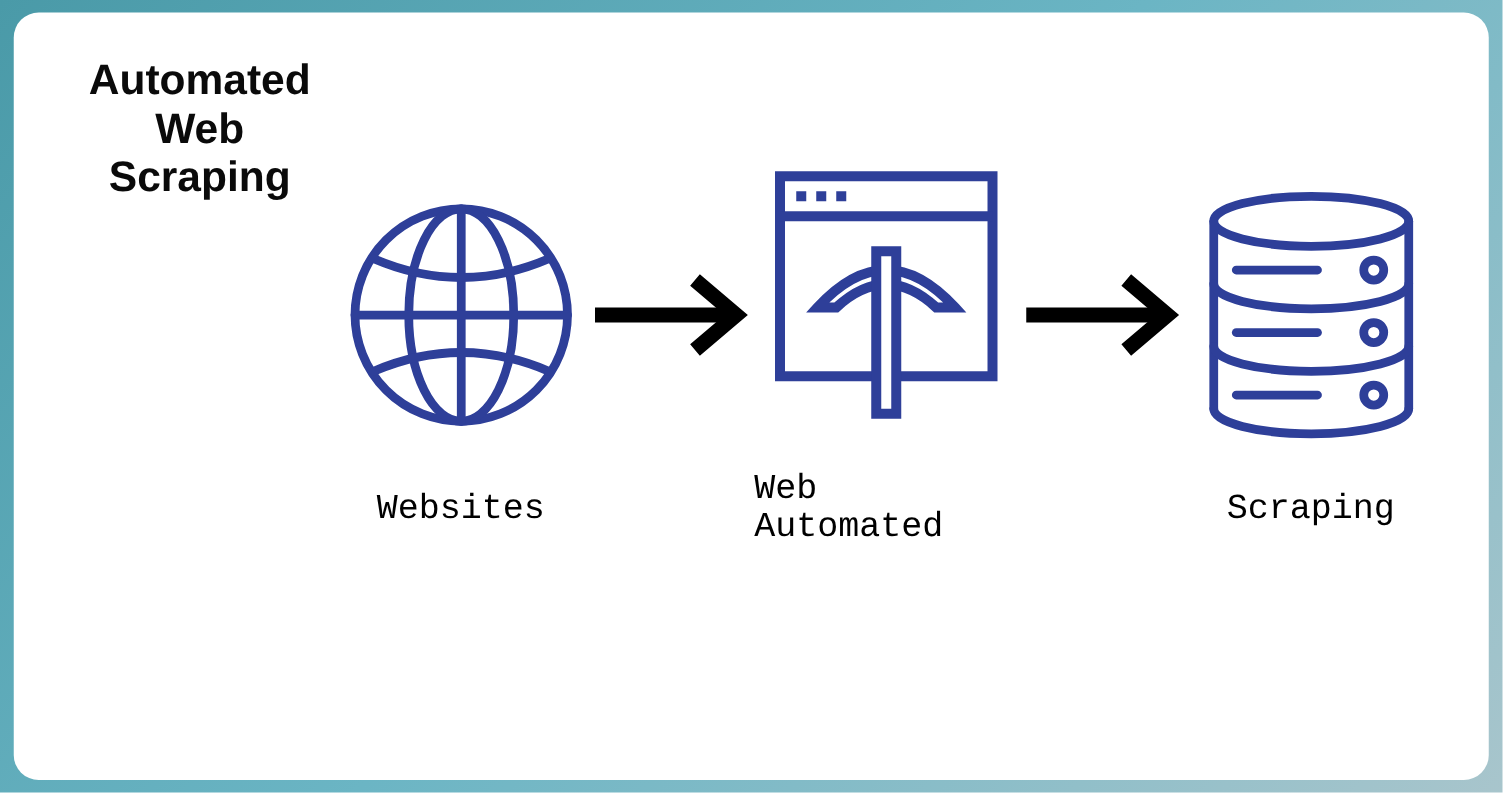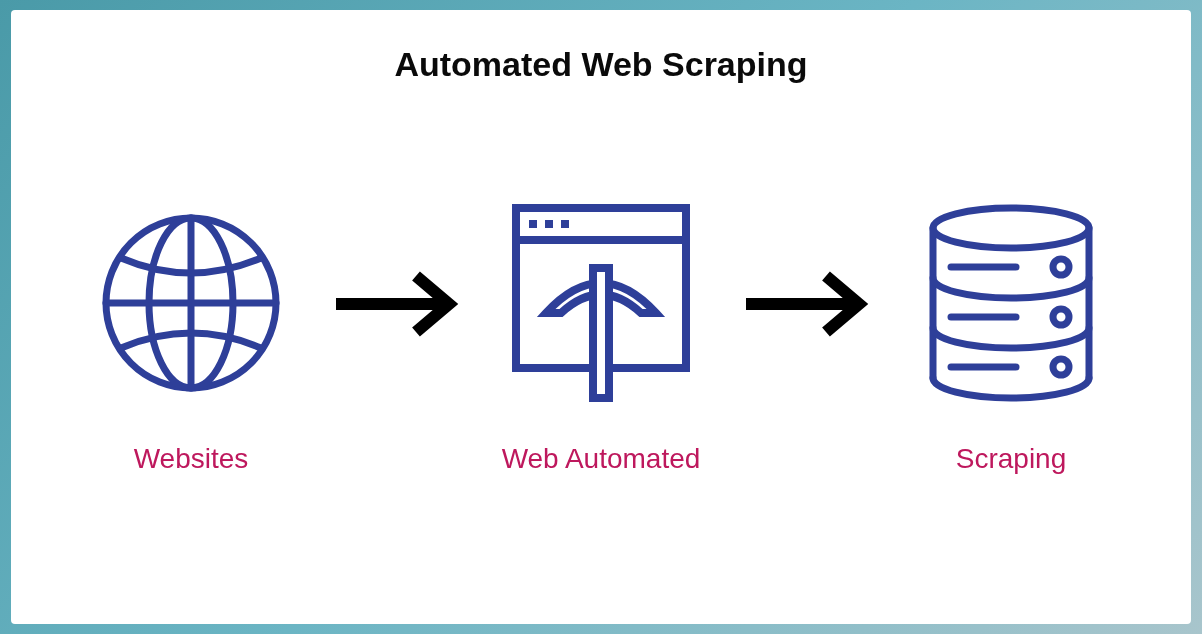--- a/index.html
+++ b/index.html
@@ -13,24 +13,24 @@
       background: linear-gradient(135deg, #4a9aa8 0%, #6bb5c4 50%, #a8c5cc 100%);
       display: flex;
       align-items: center;
       justify-content: center;
       font-family: 'Segoe UI', Arial, sans-serif;
     }
     .card {
       width: 1180px;
       height: 614px;
       background: #ffffff;
-      border-radius: 4px;
+      border-radius: 20px;
       padding: 30px 60px;
       display: flex;
-      flex-direction: column;
+      flex-direction: row;
     }
     .title {
       font-size: 34px;
       font-weight: 700;
       color: #0a0a0a;
       text-align: center;
       margin-top: 5px;
       margin-bottom: 60px;
     }
     .flow {
@@ -49,21 +49,22 @@
     .icon-box {
       width: 200px;
       height: 200px;
       display: flex;
       align-items: center;
       justify-content: center;
     }
     .label {
       font-size: 28px;
       font-weight: 500;
-      color: #be185d;
+      color: #000000;
+      font-family: Liberation Mono, monospace;
     }
     .arrow-box {
       width: 140px;
       display: flex;
       align-items: center;
       justify-content: center;
       margin-bottom: 70px;
     }
   </style>
 </head>

